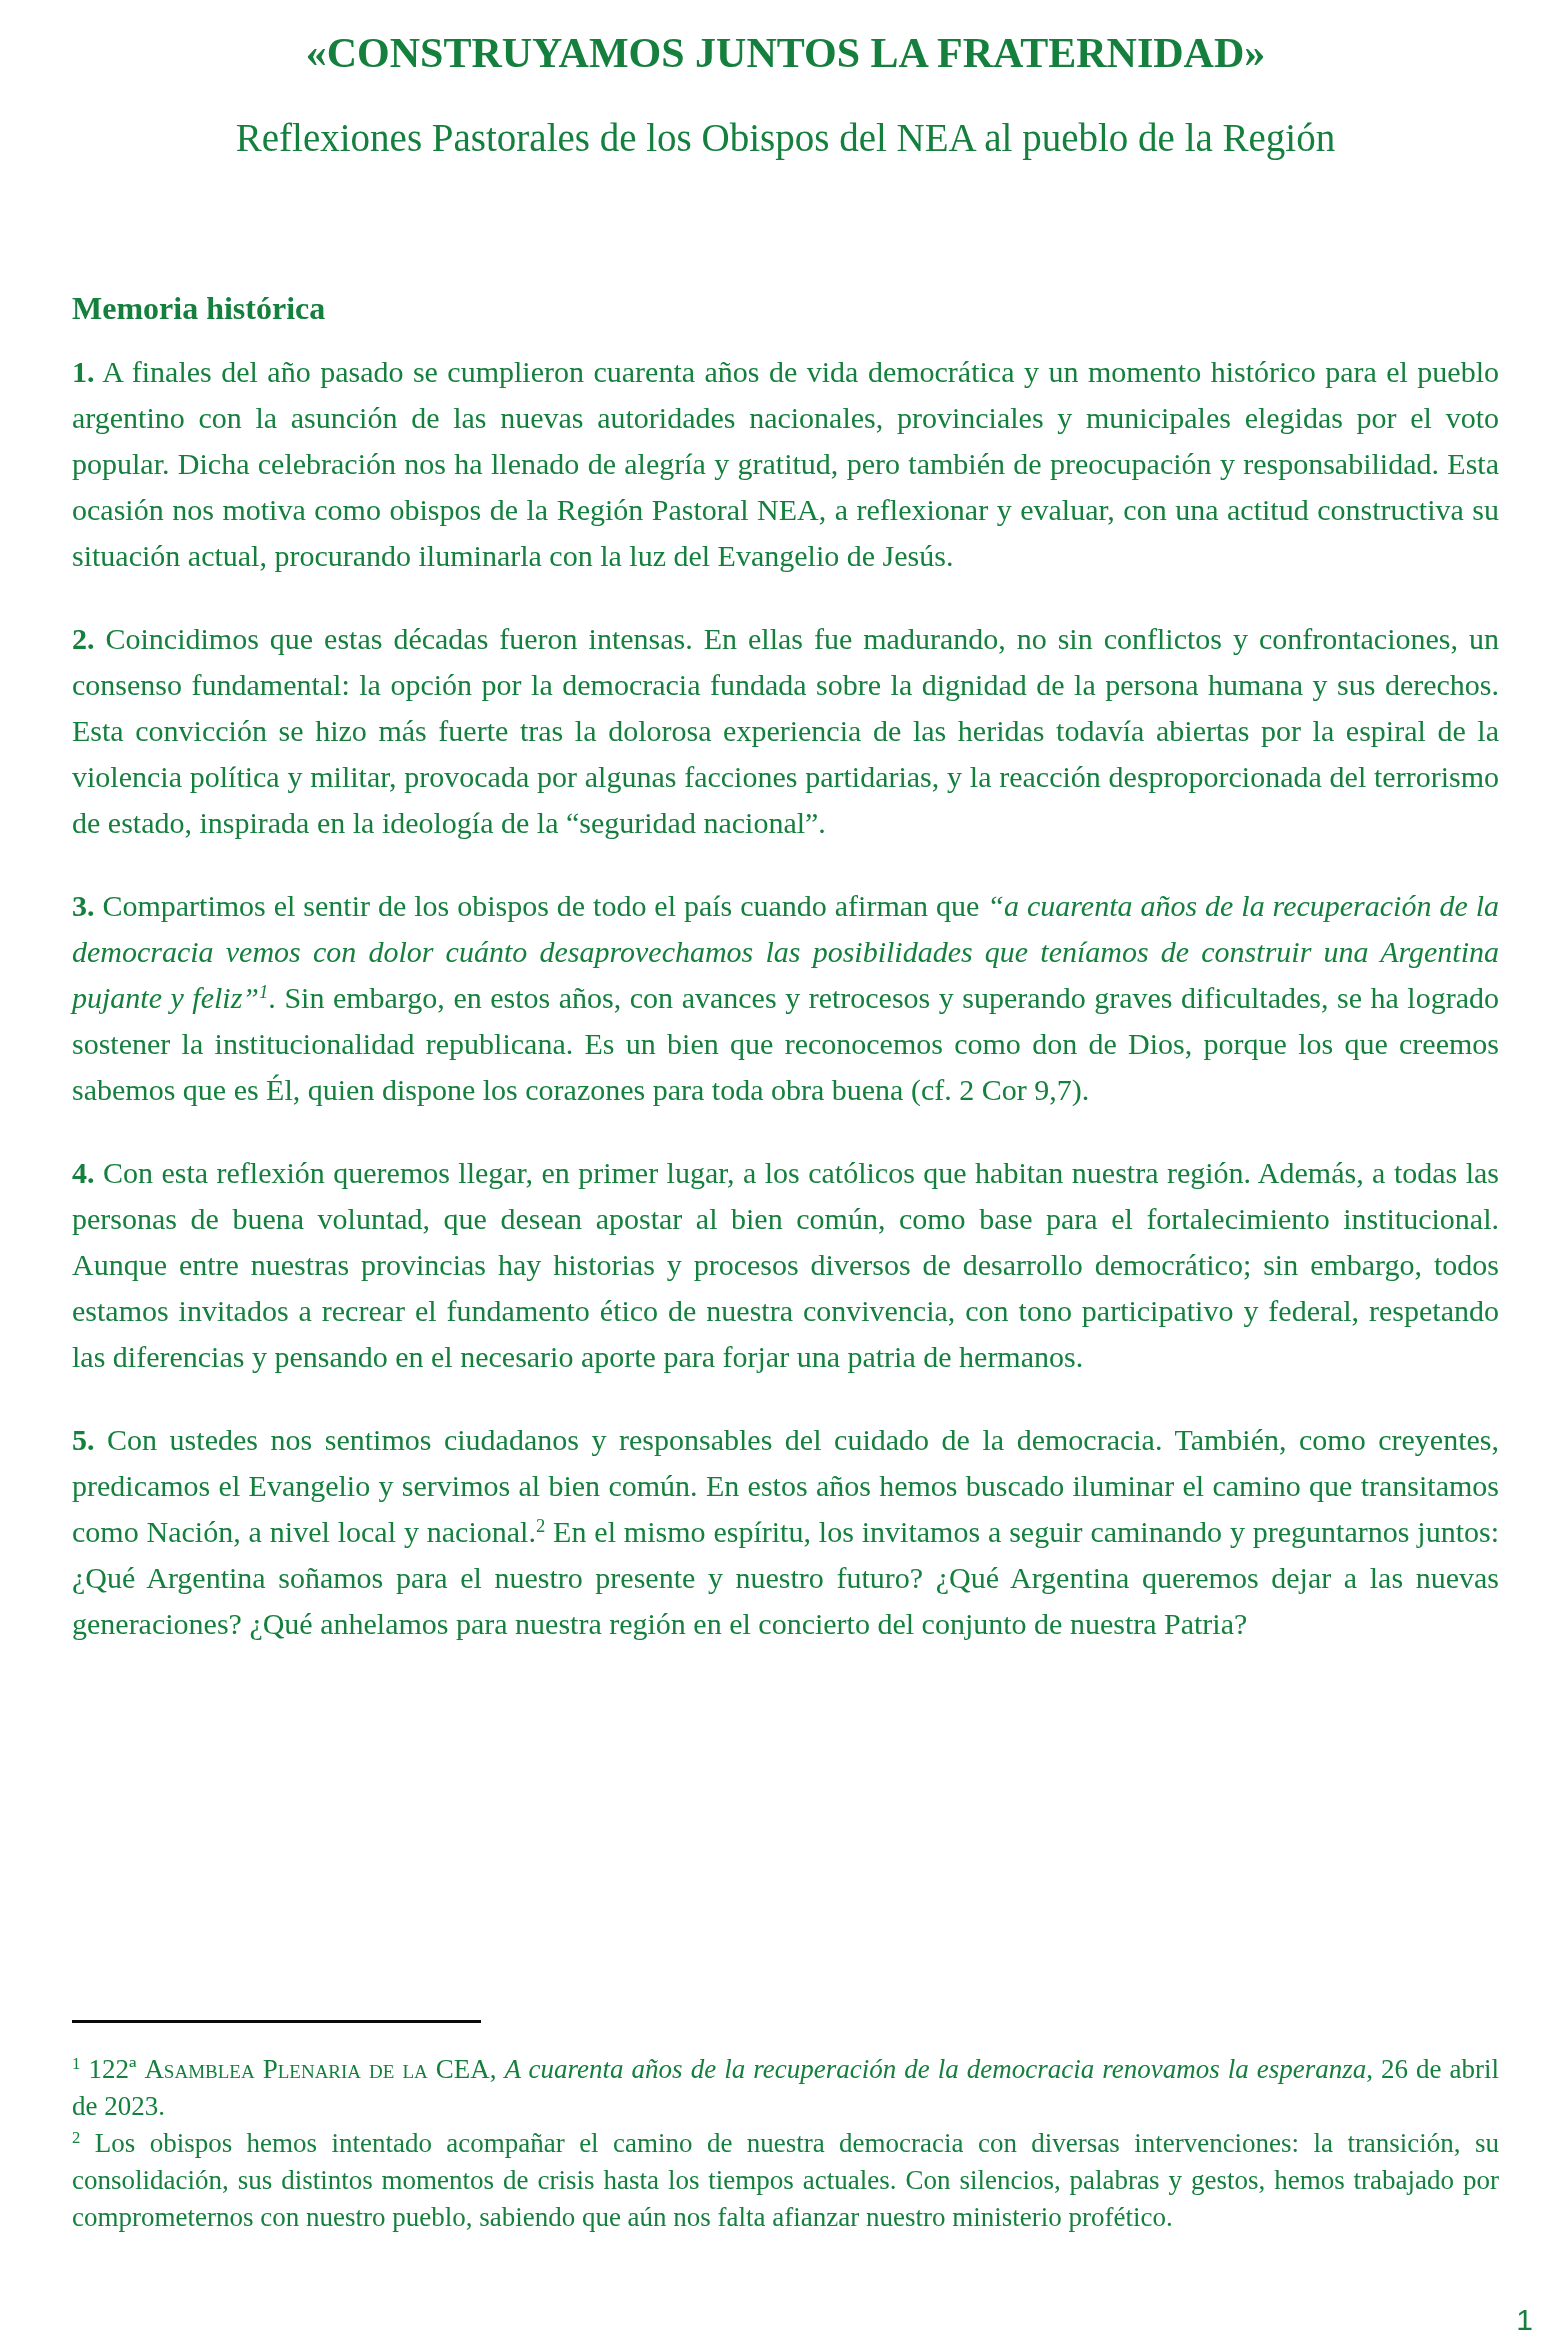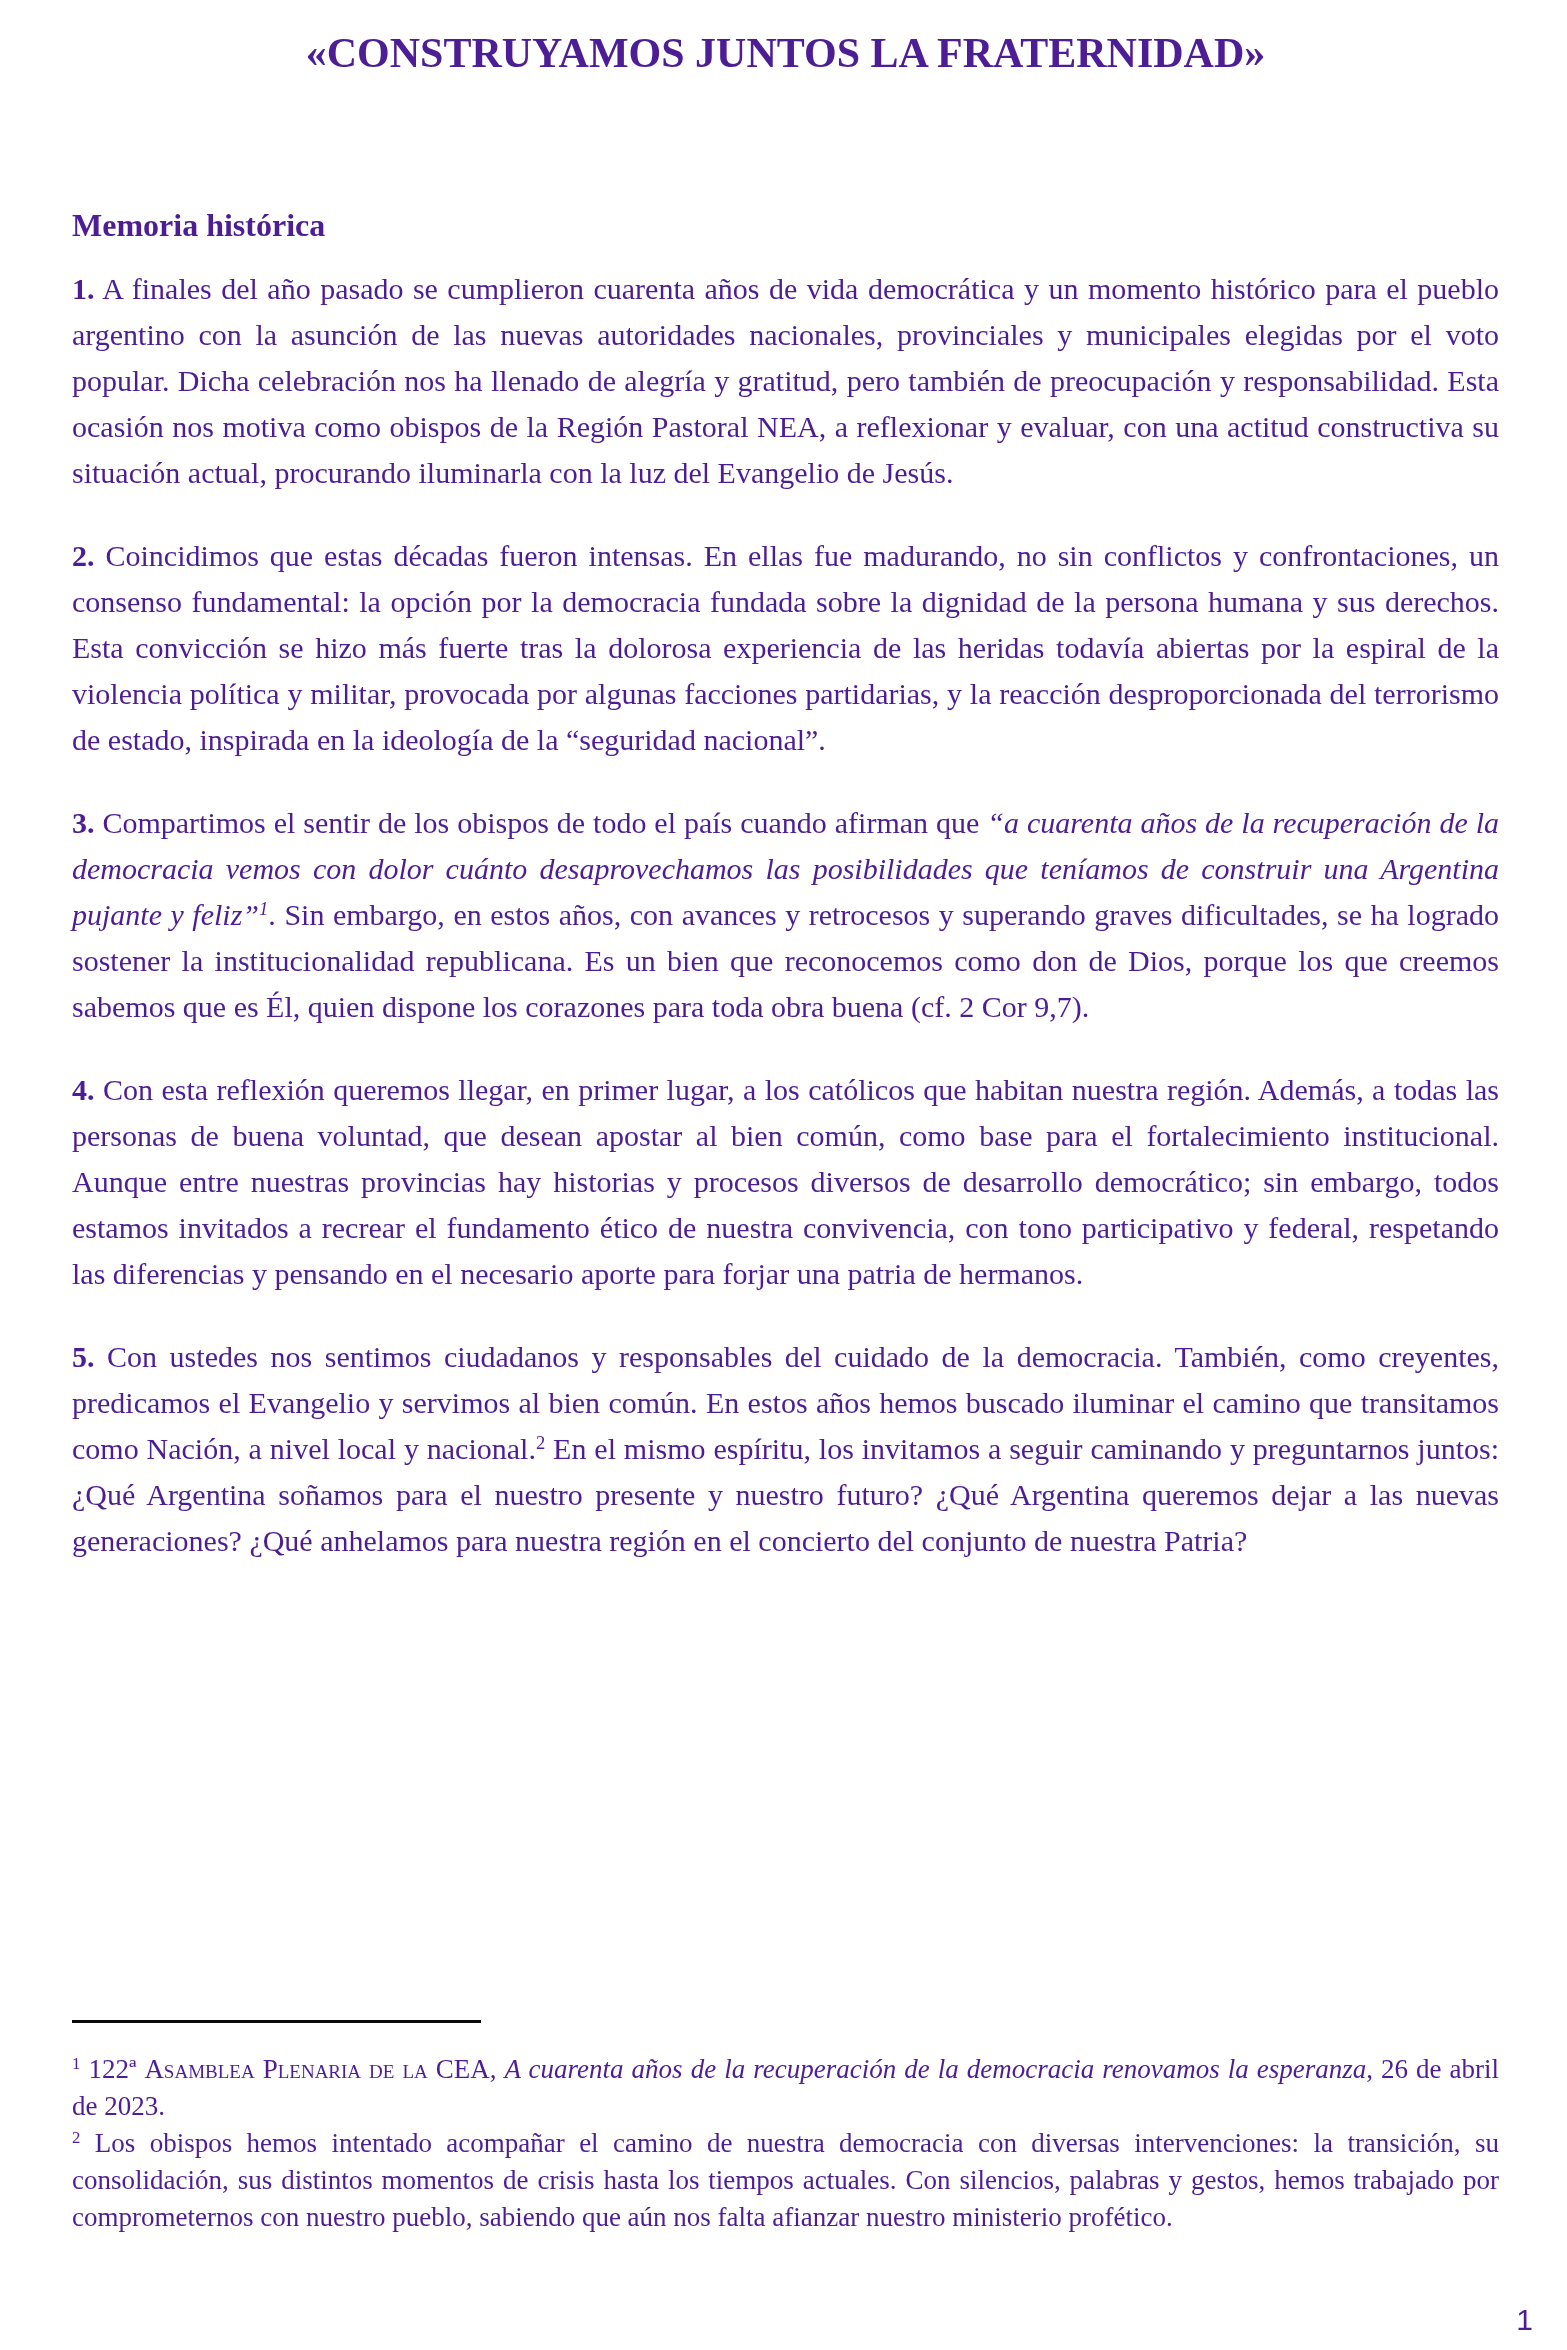--- a/index.html
+++ b/index.html
@@ -5,21 +5,21 @@
   html, body {
     margin: 0;
     padding: 0;
     background: #ffffff;
   }
   .page {
     position: relative;
     width: 1568px;
     height: 2351px;
     background: #ffffff;
-    color: #4c1d95;
+    color: #15803d;
     font-family: "Liberation Serif", "DejaVu Serif", serif;
     box-sizing: border-box;
     padding: 27.5px 69px 0 72px;
     overflow: hidden;
   }
   .title {
     font-size: 42px;
     line-height: 51px;
     font-weight: bold;
     text-align: center;
@@ -89,20 +89,21 @@
     font-size: 30px;
     line-height: 33px;
   }
 </style>
 </head>
 <body>
 
 <div class="page">
 
   <h1 class="title">«CONSTRUYAMOS JUNTOS LA FRATERNIDAD»</h1>
+  <h2 class="subtitle">Reflexiones Pastorales de los Obispos del NEA al pueblo de la Región</h2>
 
   <h3 class="section-heading">Memoria histórica</h3>
 
   <p class="para first"><span class="pnum">1.</span><span> A finales del año pasado se cumplieron cuarenta años de vida democrática y un momento histórico para el pueblo argentino con la asunción de las nuevas autoridades nacionales, provinciales y municipales elegidas por el voto popular. Dicha celebración nos ha llenado de alegría y gratitud, pero también de preocupación y responsabilidad. Esta ocasión nos motiva como obispos de la Región Pastoral NEA, a reflexionar y evaluar, con una actitud constructiva su situación actual, procurando iluminarla con la luz del Evangelio de Jesús.</span></p>
 
   <p class="para"><span class="pnum">2.</span><span> Coincidimos que estas décadas fueron intensas. En ellas fue madurando, no sin conflictos y confrontaciones, un consenso fundamental: la opción por la democracia fundada sobre la dignidad de la persona humana y sus derechos. Esta convicción se hizo más fuerte tras la dolorosa experiencia de las heridas todavía abiertas por la espiral de la violencia política y militar, provocada por algunas facciones partidarias, y la reacción desproporcionada del terrorismo de estado, inspirada en la ideología de la “seguridad nacional”.</span></p>
 
   <p class="para"><span class="pnum">3.</span><span> Compartimos el sentir de los obispos de todo el país cuando afirman que </span><span class="italic">“a cuarenta años de la recuperación de la democracia vemos con dolor cuánto desaprovechamos las posibilidades que teníamos de construir una Argentina pujante y feliz”</span><span class="sup italic">1</span><span>. Sin embargo, en estos años, con avances y retrocesos y superando graves dificultades, se ha logrado sostener la institucionalidad republicana. Es un bien que reconocemos como don de Dios, porque los que creemos sabemos que es Él, quien dispone los corazones para toda obra buena (cf. 2 Cor 9,7).</span></p>
 
   <p class="para"><span class="pnum">4.</span><span> Con esta reflexión queremos llegar, en primer lugar, a los católicos que habitan nuestra región. Además, a todas las personas de buena voluntad, que desean apostar al bien común, como base para el fortalecimiento institucional. Aunque entre nuestras provincias hay historias y procesos diversos de desarrollo democrático; sin embargo, todos estamos invitados a recrear el fundamento ético de nuestra convivencia, con tono participativo y federal, respetando las diferencias y pensando en el necesario aporte para forjar una patria de hermanos.</span></p>

